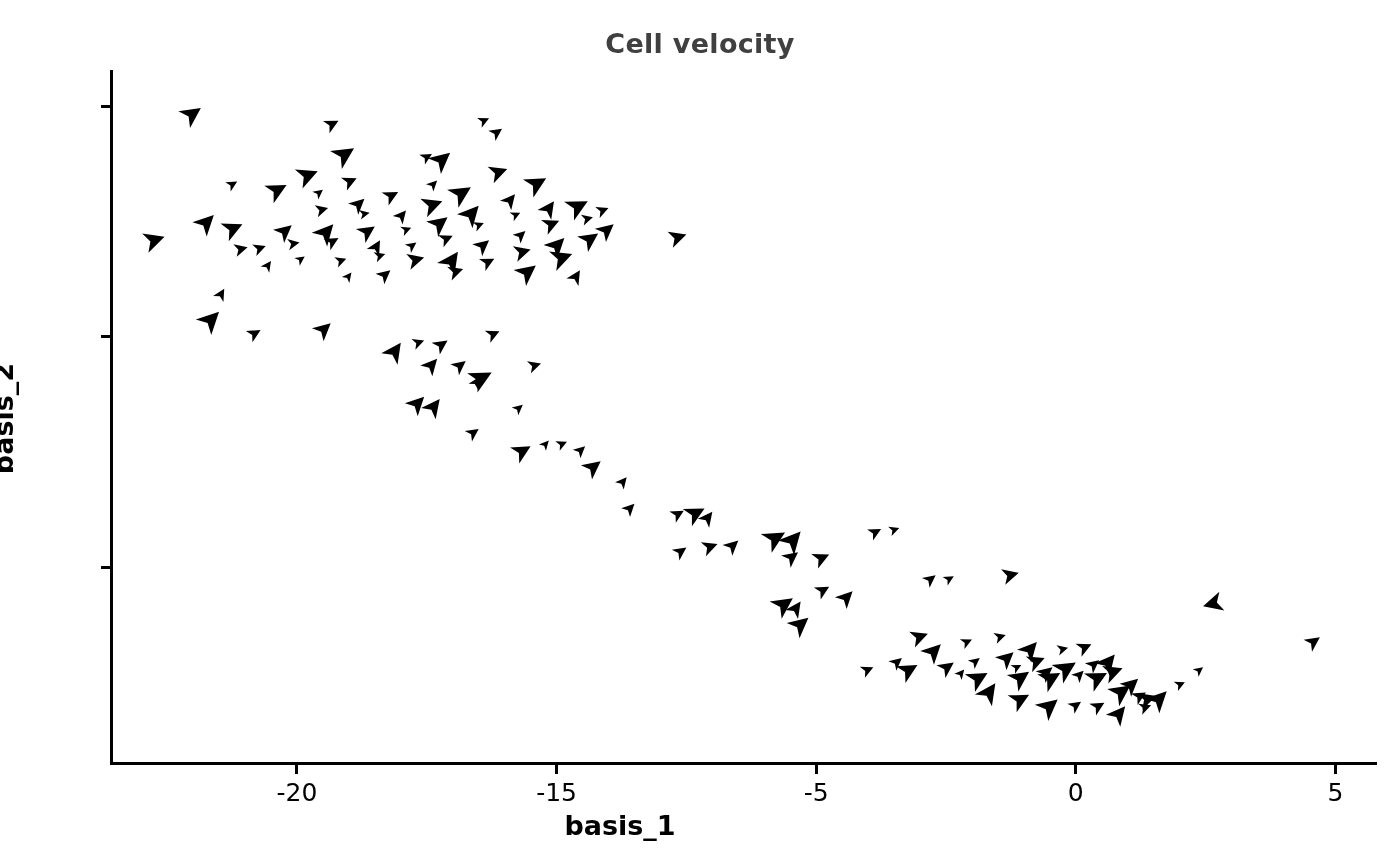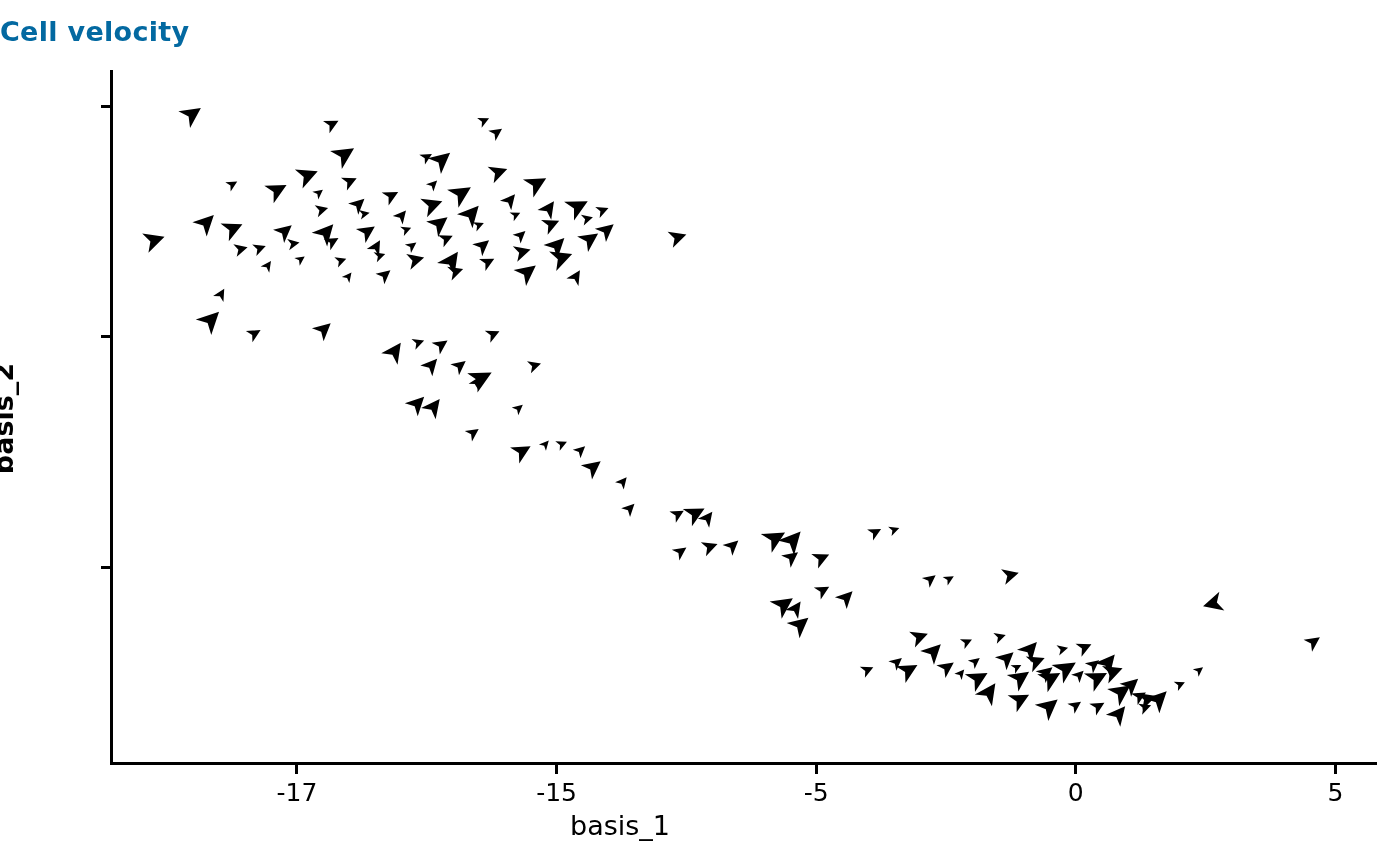--- a/index.html
+++ b/index.html
@@ -15,25 +15,26 @@
   }
   #figure {
     position: relative;
     width: 1400px;
     height: 866px;
     background: #ffffff;
   }
   #plot-title {
     position: absolute;
     left: 0;
-    top: 16px;
+    top: 28px;
     width: 1400px;
+    text-align: center;
     font-size: 27px;
     font-weight: bold;
-    color: #0369a1;
+    color: #404040;
     letter-spacing: 0.3px;
   }
   #axes-area {
     position: absolute;
     left: 110px;
     top: 70px;
     width: 1267px;
     height: 695px;
   }
   .spine {
@@ -75,21 +76,21 @@
     white-space: nowrap;
     transform: translateX(-50%);
   }
   #xlabel {
     position: absolute;
     left: 0;
     top: 810px;
     width: 1240px;
     text-align: center;
     font-size: 27px;
-    font-weight: normal;
+    font-weight: bold;
     color: #000000;
   }
   #ylabel {
     position: absolute;
     left: -447px;
     top: 403px;
     width: 900px;
     text-align: center;
     font-size: 27px;
     font-weight: bold;
@@ -576,21 +577,21 @@
         </g>
       </svg>
 
     <div id="y-ticks">
         <div class="tick-mark-y" style="top: 495.586px;"></div>
         <div class="tick-mark-y" style="top: 265.454px;"></div>
         <div class="tick-mark-y" style="top: 35.3212px;"></div>
       </div>
     <div id="x-ticks">
         <div class="tick-mark-x" style="left: 185.434px;"></div>
-        <div class="tick-label-x" style="left: 186.934px;">-17</div>
+        <div class="tick-label-x" style="left: 186.934px;">-20</div>
         <div class="tick-mark-x" style="left: 445.066px;"></div>
         <div class="tick-label-x" style="left: 446.566px;">-15</div>
         <div class="tick-mark-x" style="left: 704.697px;"></div>
         <div class="tick-label-x" style="left: 706.197px;">-5</div>
         <div class="tick-mark-x" style="left: 964.328px;"></div>
         <div class="tick-label-x" style="left: 965.828px;">0</div>
         <div class="tick-mark-x" style="left: 1223.96px;"></div>
         <div class="tick-label-x" style="left: 1225.46px;">5</div>
       </div>
   </div>

